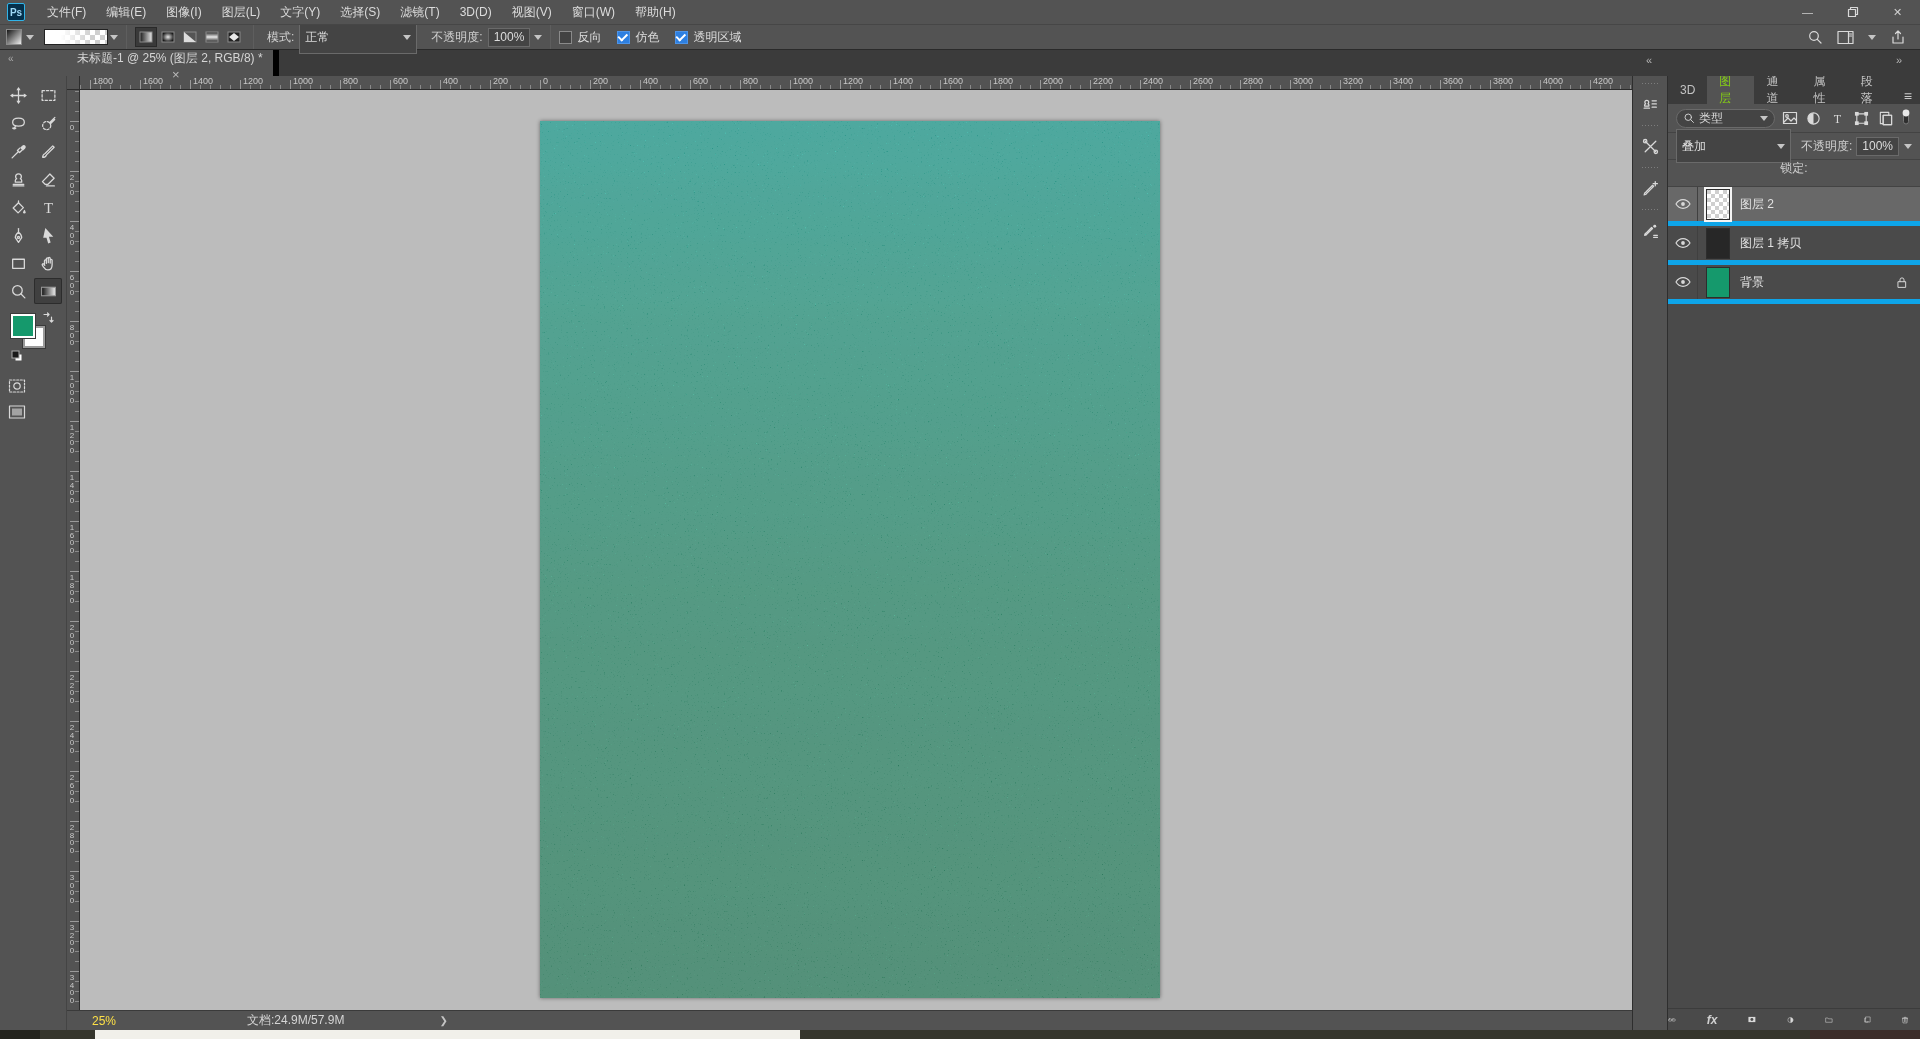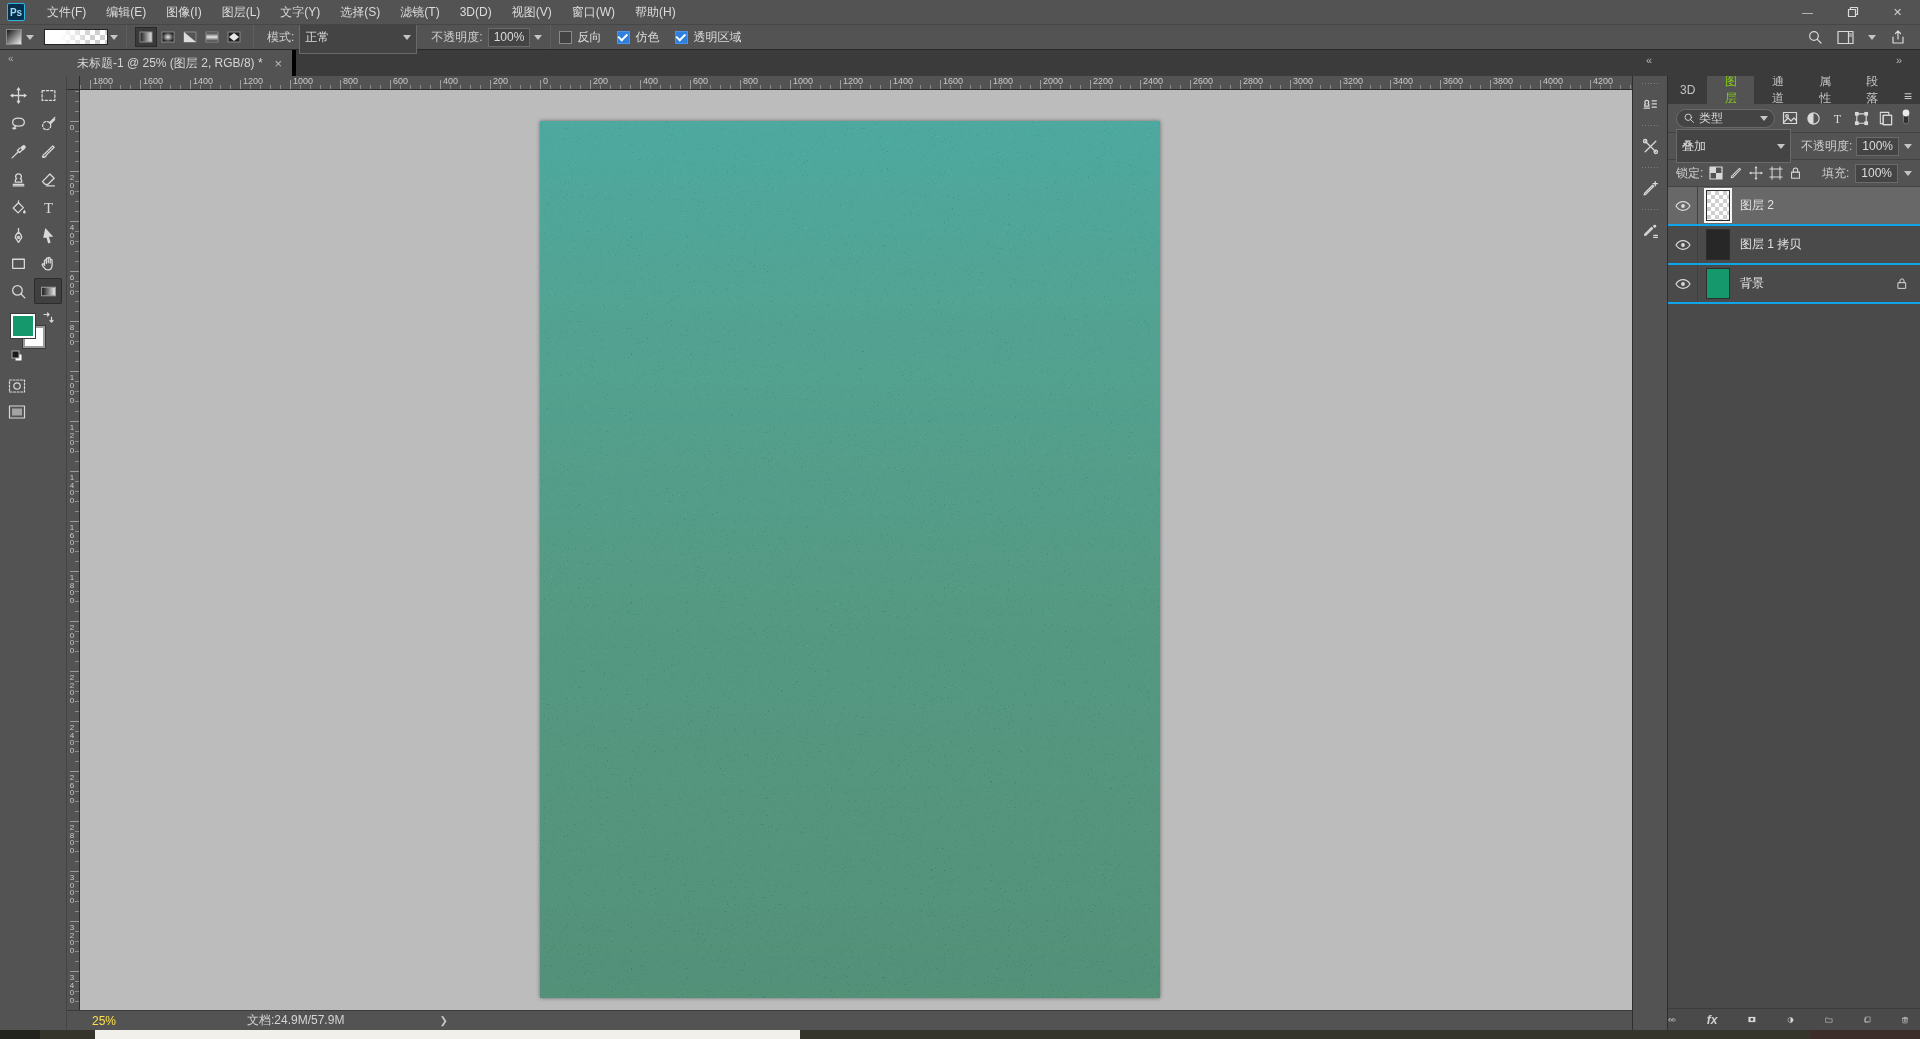--- a/index.html
+++ b/index.html
@@ -35,21 +35,21 @@
   .val-box{display:flex;align-items:center;background:var(--input);border:1px solid var(--border);height:19px;padding:0 5px;gap:6px;}
   .checkbox{width:13px;height:13px;border:1px solid #8a8a8a;background:#424242;display:inline-flex;align-items:center;justify-content:center;margin-right:5px;vertical-align:-2px;}
   .checkbox.on{background:var(--blue);border-color:#4d94e8;}
   .checkbox.on::after{content:"";width:7px;height:4px;border-left:2px solid #fff;border-bottom:2px solid #fff;transform:rotate(-45deg) translate(0,-1px);}
   .opt-check{display:flex;align-items:center;margin-right:16px;}
   .opt-right{margin-left:auto;display:flex;align-items:center;gap:14px;padding-right:14px;}
 
   
   .tabstrip{position:absolute;left:0;top:50px;width:1920px;height:26px;background:var(--ui-dark);z-index:28;}
   .tabstrip .tool-head{position:absolute;left:0;top:0;width:67px;height:26px;background:var(--ui);color:#aaa;font-size:10px;padding:3px 0 0 8px;letter-spacing:-1px;}
-  .doc-tab{position:absolute;left:67px;top:0;height:26px;background:var(--ui);display:flex;align-items:center;padding:0 10px;color:#d5d5d5;border-right:4px solid #000000;}
+  .doc-tab{position:absolute;left:67px;top:0;height:26px;background:var(--ui);display:flex;align-items:center;padding:0 10px;color:#d5d5d5;border-right:6px solid #000000;flex-direction:column;}
   .doc-tab .close{margin-left:12px;color:#bbb;font-size:13px;}
   .dock-head-arrows{position:absolute;top:4px;color:#b5b5b5;font-size:11px;letter-spacing:-2px;}
 
   
   .toolbar{position:absolute;left:0;top:76px;width:67px;height:954px;background:var(--ui);border-right:1px solid #444;z-index:20;}
   .tools-grid{display:grid;grid-template-columns:28px 28px;justify-content:center;gap:2px 2px;padding-top:6px;}
   .tool{width:28px;height:26px;display:flex;align-items:center;justify-content:center;border-radius:2px;}
   .tool.active{background:#404040;box-shadow:inset 0 0 0 1px #2c2c2c;}
   .swatches{position:relative;width:44px;height:42px;margin:10px auto 0 auto;}
   .swatch-bg{position:absolute;left:12px;top:12px;width:22px;height:22px;background:#ffffff;border:2px solid #9a9a9a;outline:1px solid #3a3a3a;}
@@ -81,33 +81,33 @@
   .statusbar .doc-box{margin-left:95px;color:#d5d5d5;}
   .statusbar .more{margin-left:95px;color:#c5c5c5;font-size:10px;}
 
   
   .dockstrip{position:absolute;left:1632px;top:76px;width:36px;height:954px;background:var(--ui);border-left:1px solid #2e2e2e;border-right:1px solid #2e2e2e;display:flex;flex-direction:column;align-items:center;z-index:20;}
   .dock-handle{width:18px;height:4px;margin-top:6px;background-image:radial-gradient(#7d7d7d 35%,transparent 40%);background-size:3px 3px;}
   .dock-btn{width:28px;height:28px;margin-top:4px;display:flex;align-items:center;justify-content:center;border-radius:2px;}
 
   
   .rpanel{position:absolute;left:1668px;top:76px;width:252px;height:954px;background:var(--ui);z-index:20;display:flex;flex-direction:column;}
-  .rtabs{height:28px;background:var(--ui-dark);display:flex;align-items:flex-end;text-align:center;}
+  .rtabs{height:28px;background:var(--ui-dark);display:flex;align-items:flex-end;}
   .rtab{padding:6px 12px 6px 12px;color:#c3c3c3;height:28px;display:flex;align-items:center;}
   .rtab.active{background:var(--ui);color:#84cc16;}
   .rtab-menu{margin-left:auto;padding:0 8px;color:#c9c9c9;font-size:14px;}
   .prow{display:flex;align-items:center;padding:0 8px;border-bottom:1px solid #434343;}
   .filter-row{height:29px;gap:5px;}
   .filter-select{display:flex;align-items:center;background:var(--input);border:1px solid var(--border);border-radius:10px;height:19px;padding:0 6px;gap:4px;width:104px;}
   .fbtn{width:20px;height:19px;display:flex;align-items:center;justify-content:center;}
   .blend-row{height:27px;}
-  .lock-row{height:27px;gap:6px;}
+  .lock-row{height:27px;gap:6px;flex-direction:column;}
   .plabel{color:#cfcfcf;white-space:nowrap;}
   .layers-list{background:var(--panel);}
-  .layer-row{display:flex;align-items:center;height:39px;border-bottom:2px solid #0ea5e9;background:var(--panel);}
+  .layer-row{display:flex;align-items:center;height:39px;border-bottom:5px solid #0ea5e9;background:var(--panel);}
   .layer-row.selected{background:#686868;}
   .eye-cell{width:30px;height:100%;display:flex;align-items:center;justify-content:center;border-right:1px solid #404040;}
   .thumb{width:24px;height:31px;margin:0 10px 0 8px;border:1px solid #2d2d2d;background:#888;}
   .thumb--checker{background:repeating-conic-gradient(#ffffff 0 25%,#cfcfcf 0 50%);background-size:8px 8px;outline:2px solid #f5f5f5;}
   .thumb--dark{background:#272727;}
   .thumb--light{background:#d9d9d9;}
   .thumb--green{background:var(--fg);}
   .layer-name{color:#e2e2e2;}
   .layer-lock{margin-left:auto;margin-right:12px;display:none;}
   .layer-row.locked .layer-lock{display:block;}

